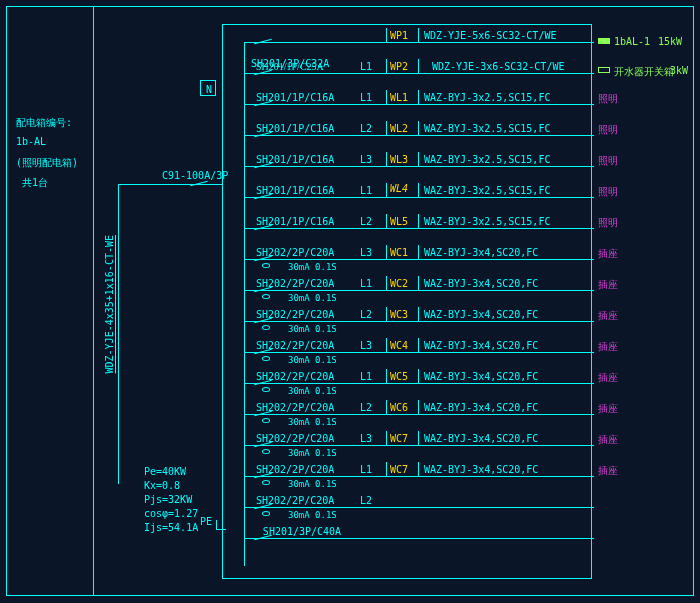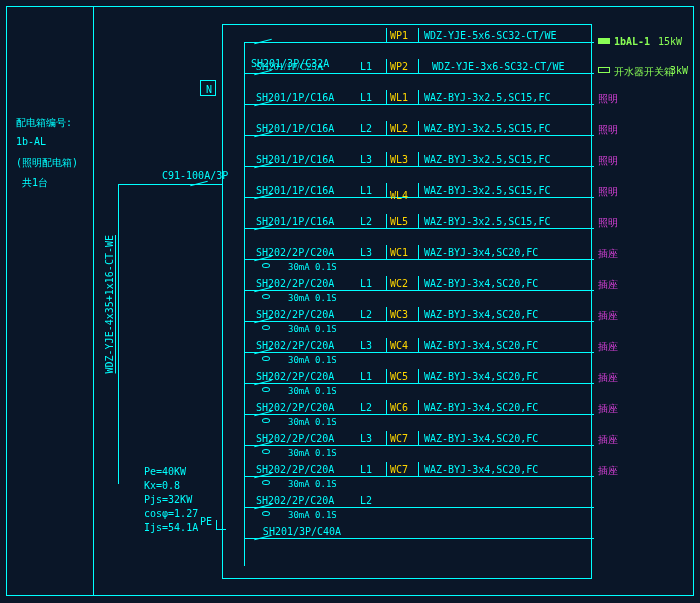--- a/index.html
+++ b/index.html
@@ -141,21 +141,21 @@
       <span class="cable" style="position: absolute; left: 180px; top: 2px;">WAZ-BYJ-3x2.5,SC15,FC</span>
       <span class="load" style="position: absolute; left: 354px; top: 2px; color: rgb(216, 65, 216);">照明</span>
       <div class="vline" style="left: 142px; top: 0px; height: 15px;"></div>
       <div class="vline" style="left: 174px; top: 0px; height: 15px;"></div>
     </div>
     <div class="row" style="height: 31px;">
       <div class="hline" style="left: 0px; top: 14px; width: 350px;"></div>
       <div class="sw" style="left: 10px; top: 13px;"></div>
       <span class="breaker-label" style="position: absolute; left: 12px; top: 2px;">SH201/1P/C16A</span>
       <span class="phase" style="position: absolute; left: 116px; top: 2px;">L1</span>
-      <span class="circuit-id yel" style="position: absolute; left: 146px; top: 7px;">WL4</span>
+      <span class="circuit-id yel" style="position: absolute; left: 146px; top: 0; font-style: italic;">WL4</span>
       <span class="cable" style="position: absolute; left: 180px; top: 2px;">WAZ-BYJ-3x2.5,SC15,FC</span>
       <span class="load" style="position: absolute; left: 354px; top: 2px; color: rgb(216, 65, 216);">照明</span>
       <div class="vline" style="left: 142px; top: 0px; height: 15px;"></div>
       <div class="vline" style="left: 174px; top: 0px; height: 15px;"></div>
     </div>
     <div class="row" style="height: 31px;">
       <div class="hline" style="left: 0px; top: 14px; width: 350px;"></div>
       <div class="sw" style="left: 10px; top: 13px;"></div>
       <span class="breaker-label" style="position: absolute; left: 12px; top: 2px;">SH201/1P/C16A</span>
       <span class="phase" style="position: absolute; left: 116px; top: 2px;">L2</span>
@@ -285,18 +285,18 @@
       <div class="sw" style="left: 10px; top: 13px;"></div>
       <span class="breaker-label" style="position: absolute; left: 12px; top: 2px;">SH201/3P/C40A</span>
       <span class="phase" style="position: absolute; left: 116px; top: 2px;"></span>
       <span class="circuit-id yel" style="position: absolute; left: 146px; top: 2px;"></span>
       <span class="cable" style="position: absolute; left: 180px; top: 2px;"></span>
       <span class="load" style="position: absolute; left: 354px; top: 2px; color: rgb(216, 65, 216);"></span>
     </div>
   </div>
 
 <div style="position:absolute; left:598px; top:38px; width:12px; height:6px; background:#8aff55;"></div>
-<div class="infotxt grn" style="left:614px; top:36px;font-weight:bold;">1bAL-1</div>
+<div class="infotxt grn" style="left:614px; top:36px;">1bAL-1</div>
 <div class="infotxt grn" style="left:658px; top:36px;">15kW</div>
 
 <div style="position:absolute; left:598px; top:67px; width:12px; height:6px; border:1px solid #8aff55;"></div>
 <div class="infotxt grn" style="left:614px; top:65px;">开水器开关箱</div>
 <div class="infotxt grn" style="left:670px; top:65px;">3kW</div>
 
 </body></html>

